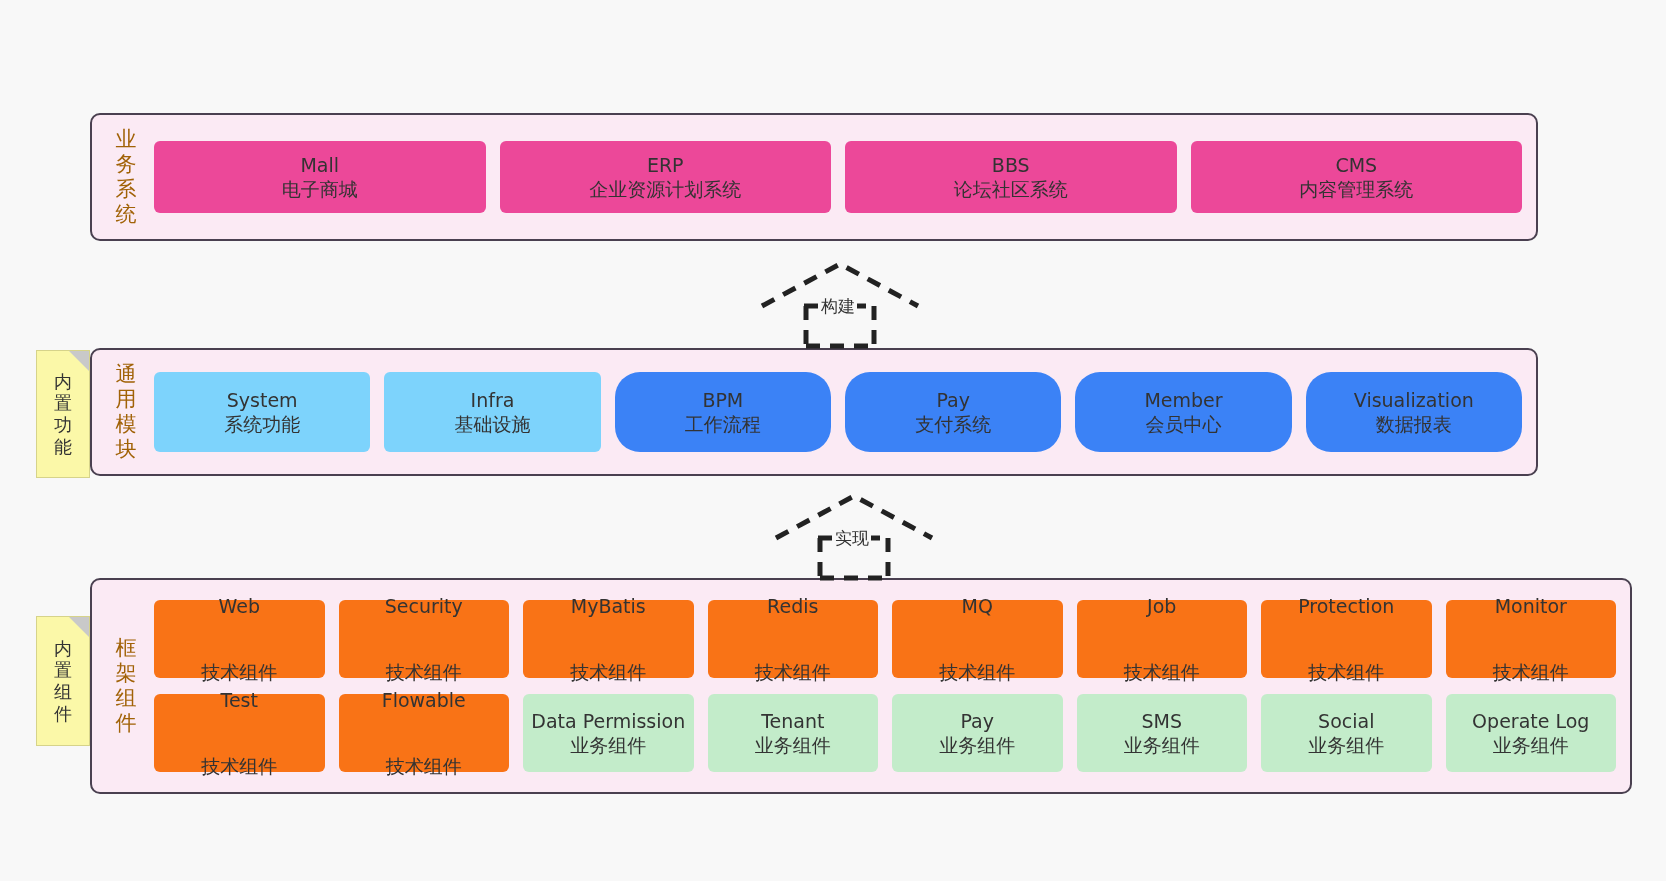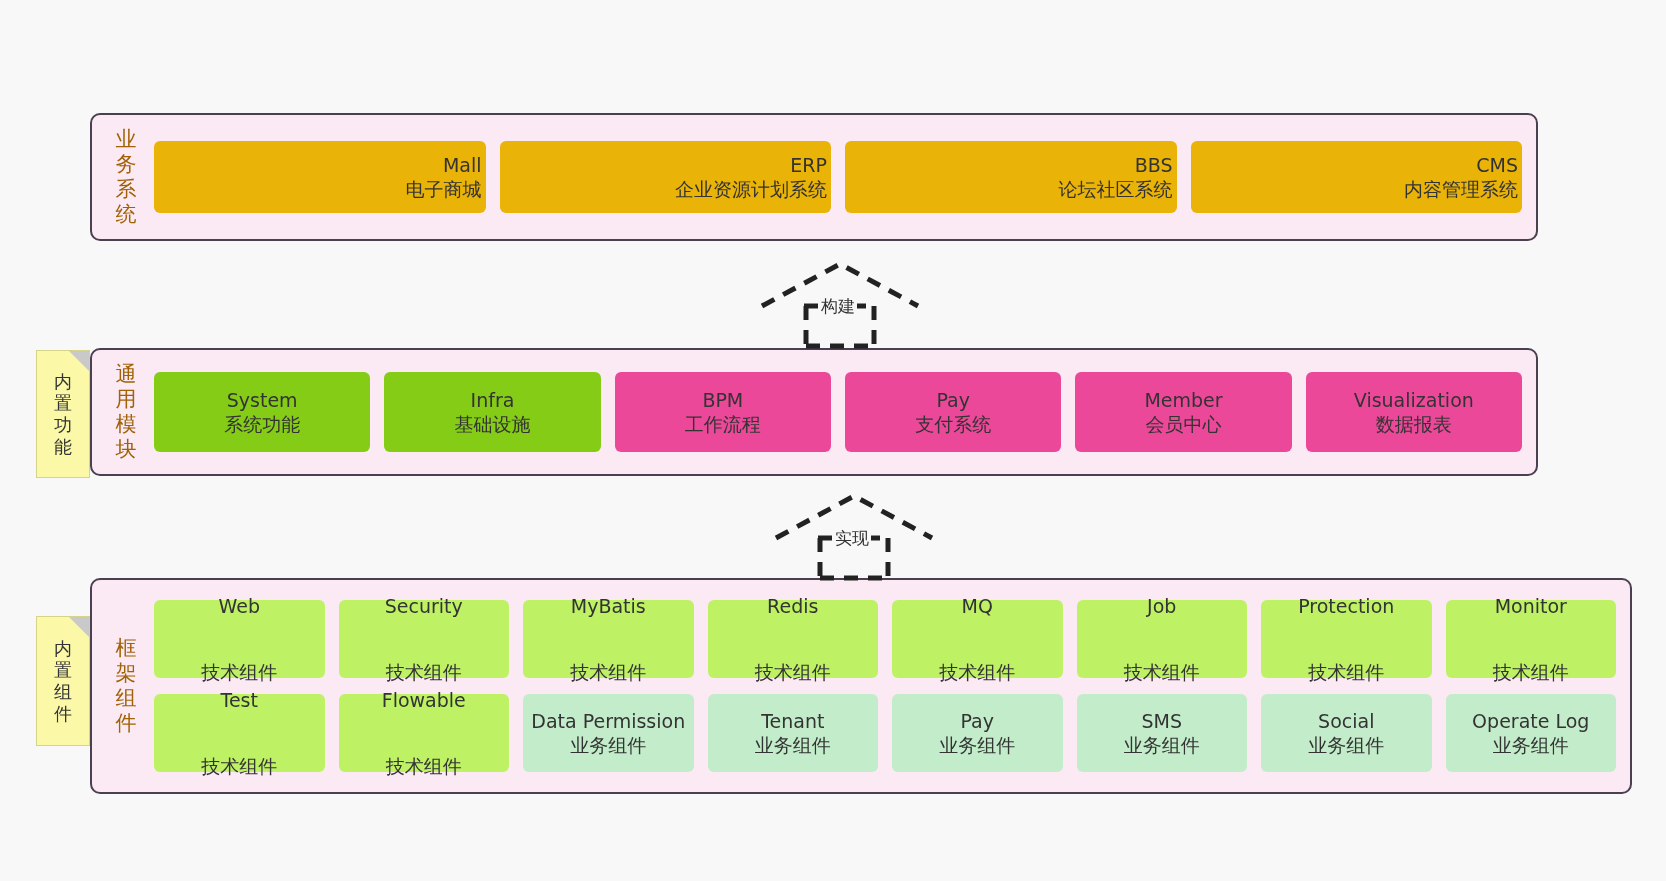--- a/index.html
+++ b/index.html
@@ -72,24 +72,24 @@
     text-align: center;
     font-size: 19px;
     line-height: 1.28;
     color: #333333;
     padding: 6px 4px;
   }
   .card .en { display: block; }
   .card .cn { display: block; }
 
   
-  .c-blue        { background: #eab308; align-items: flex-end; }
-  .c-red-strong  { background: #84cc16; }
-  .c-red-light   { background: #ec4899; }
-  .c-green-strong{ background: #bef264; gap: 42px; }
+  .c-blue        { background: #ec4899; }
+  .c-red-strong  { background: #7dd3fc; }
+  .c-red-light   { background: #3b82f6; border-radius: 25px; }
+  .c-green-strong{ background: #f97316; gap: 42px; }
   .c-green-light { background: #c3ecca; }
 
   
   #layer-business {
     left: 90px; top: 113px; width: 1448px; height: 128px;
   }
   #layer-business .card { height: 72px; }
 
   
   #layer-modules {

